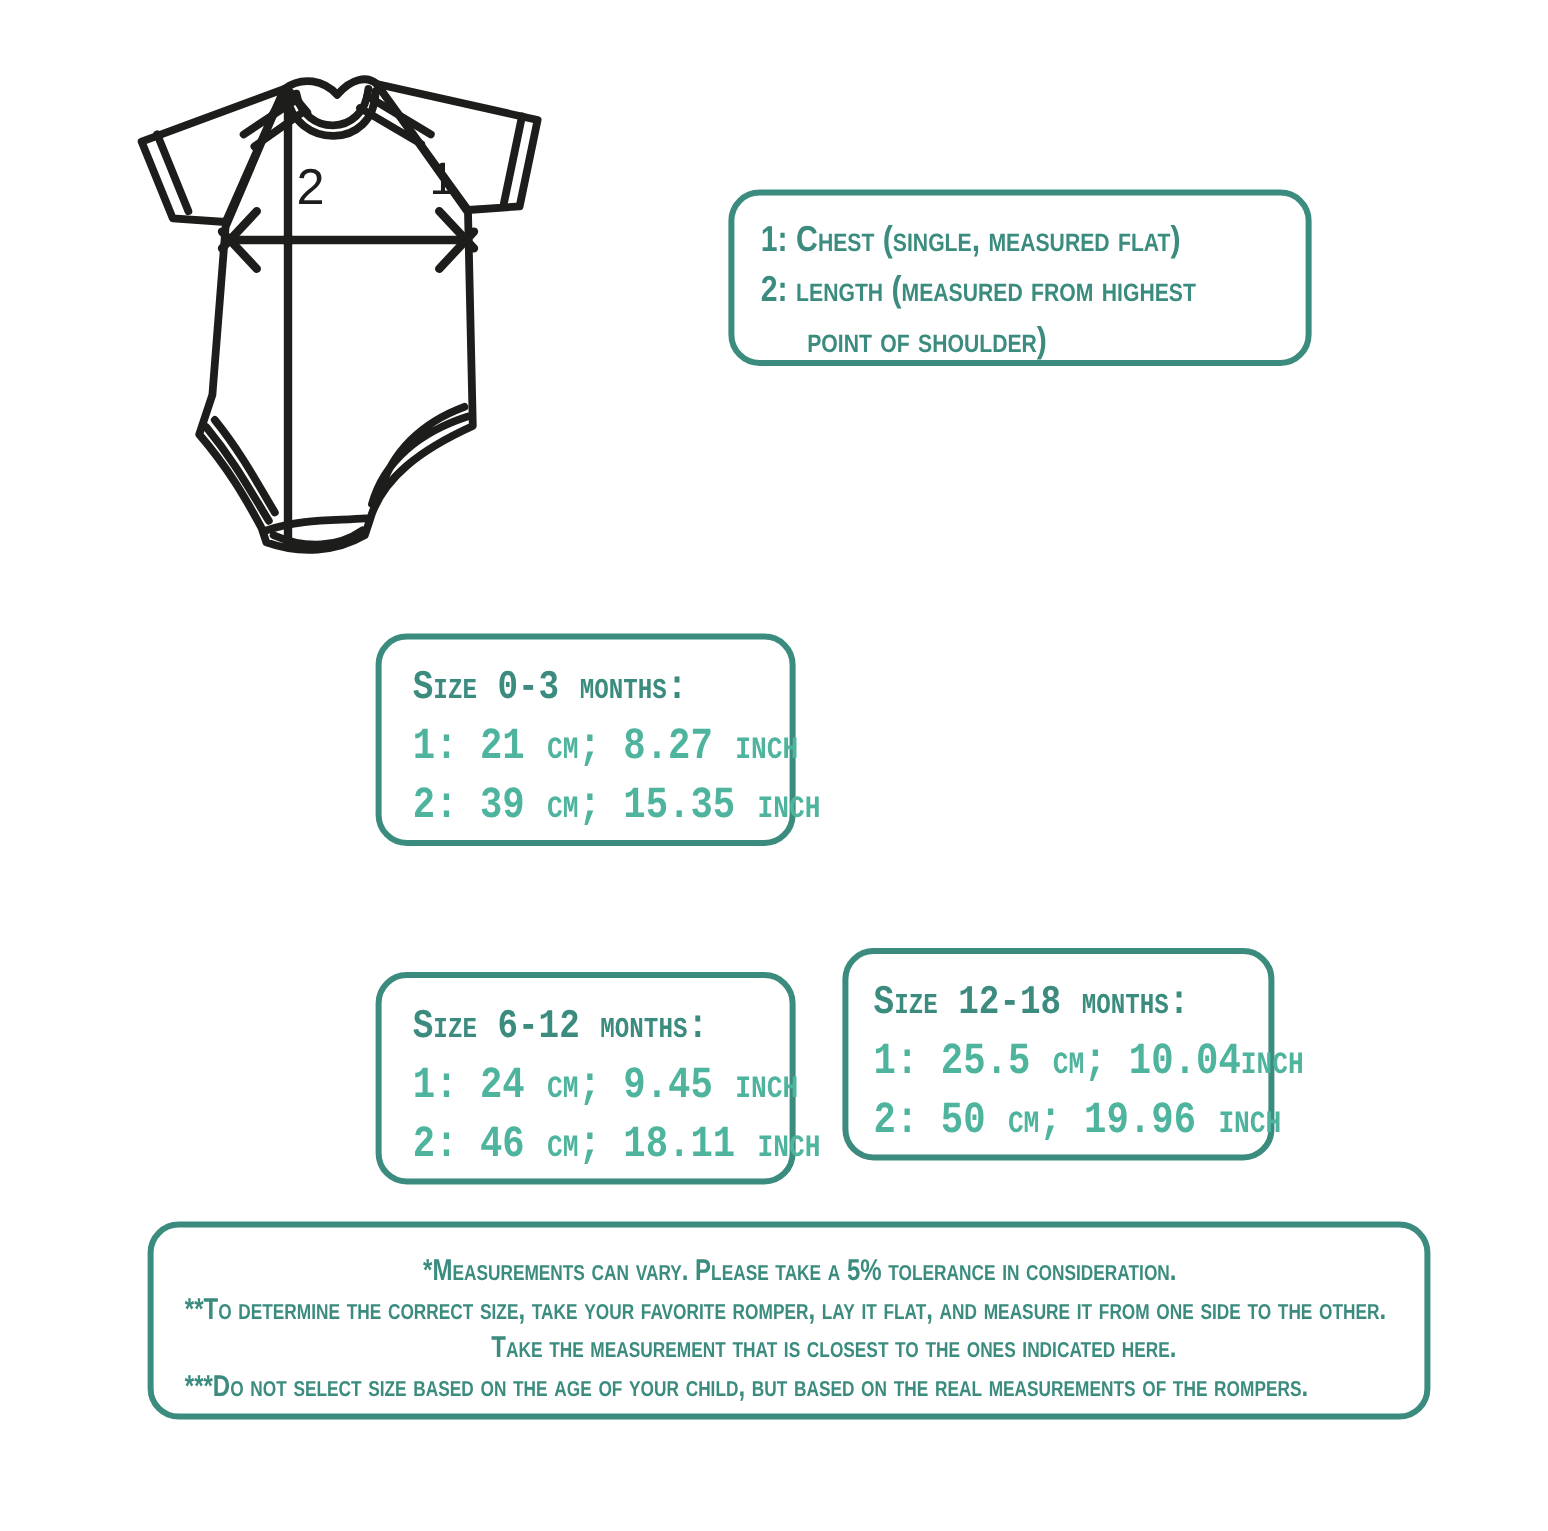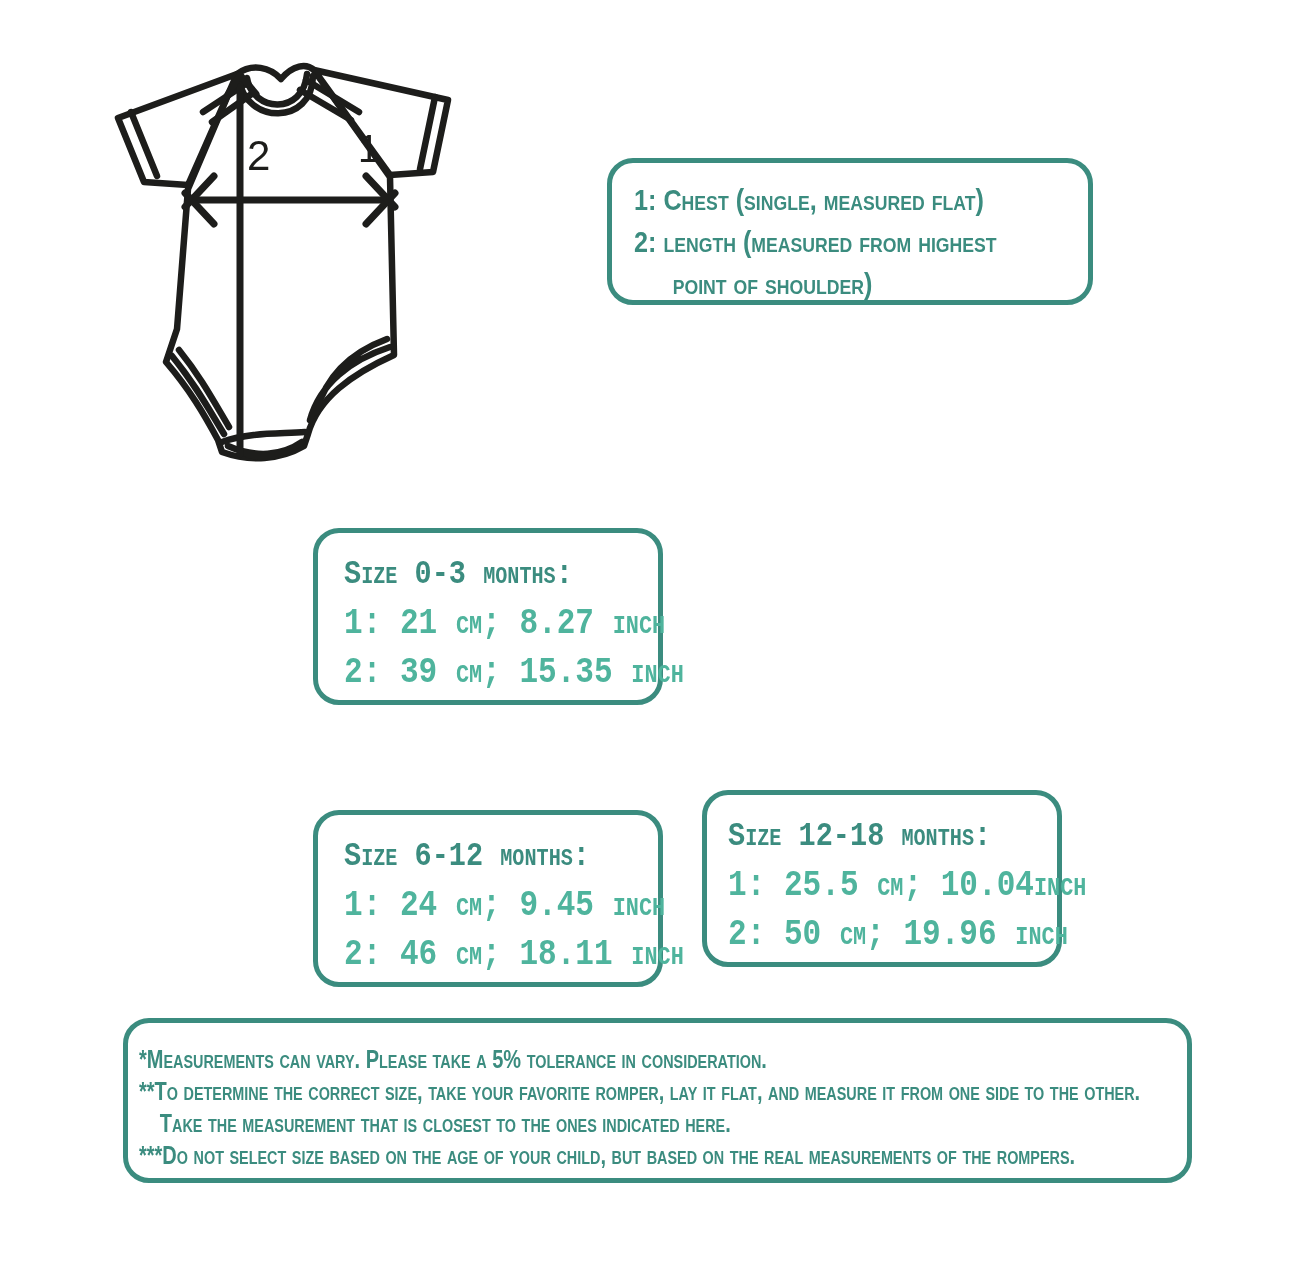--- a/index.html
+++ b/index.html
@@ -43,21 +43,21 @@
   .size-box .val{
     color:#4FB49D;
     font-size:37px;
     line-height:49px;
   }
   .pos-b1{left:313px;top:528px;}
   .pos-b2{left:702px;top:528px;width:356px;}
   .pos-b3{left:313px;top:790px;margin-top:20px;}
   .pos-b4{left:702px;top:790px;width:360px;padding-left:21px;}
   
-  .notes-box{left:123px;top:1018px;width:1069px;height:165px;padding:20px 0 0 11px;}
+  .notes-box{left:123px;top:1018px;width:1069px;height:165px;padding:20px 0 0 26px;text-align:right;}
   .notes-box .ln{
     color:#3B8C7F;
     font-size:25px;
     line-height:32px;
     transform:scaleX(0.80);
   }
   .notes-indent{padding-left:26px;}
   
   .onesie{position:absolute;left:100px;top:42px;}
 </style>

